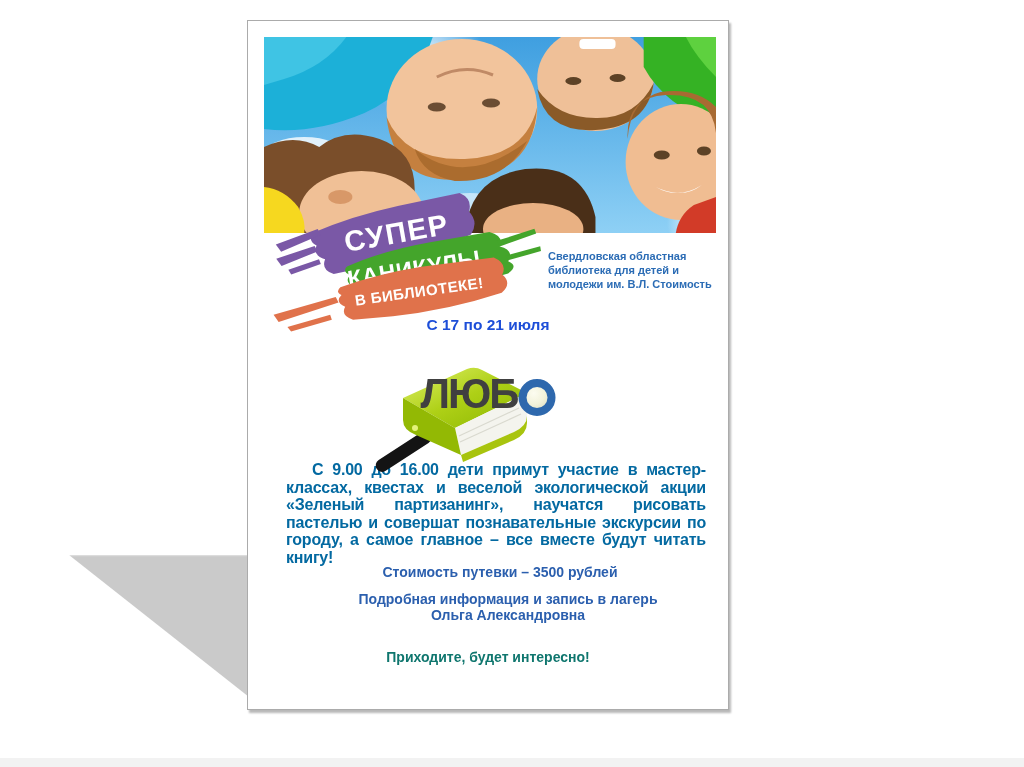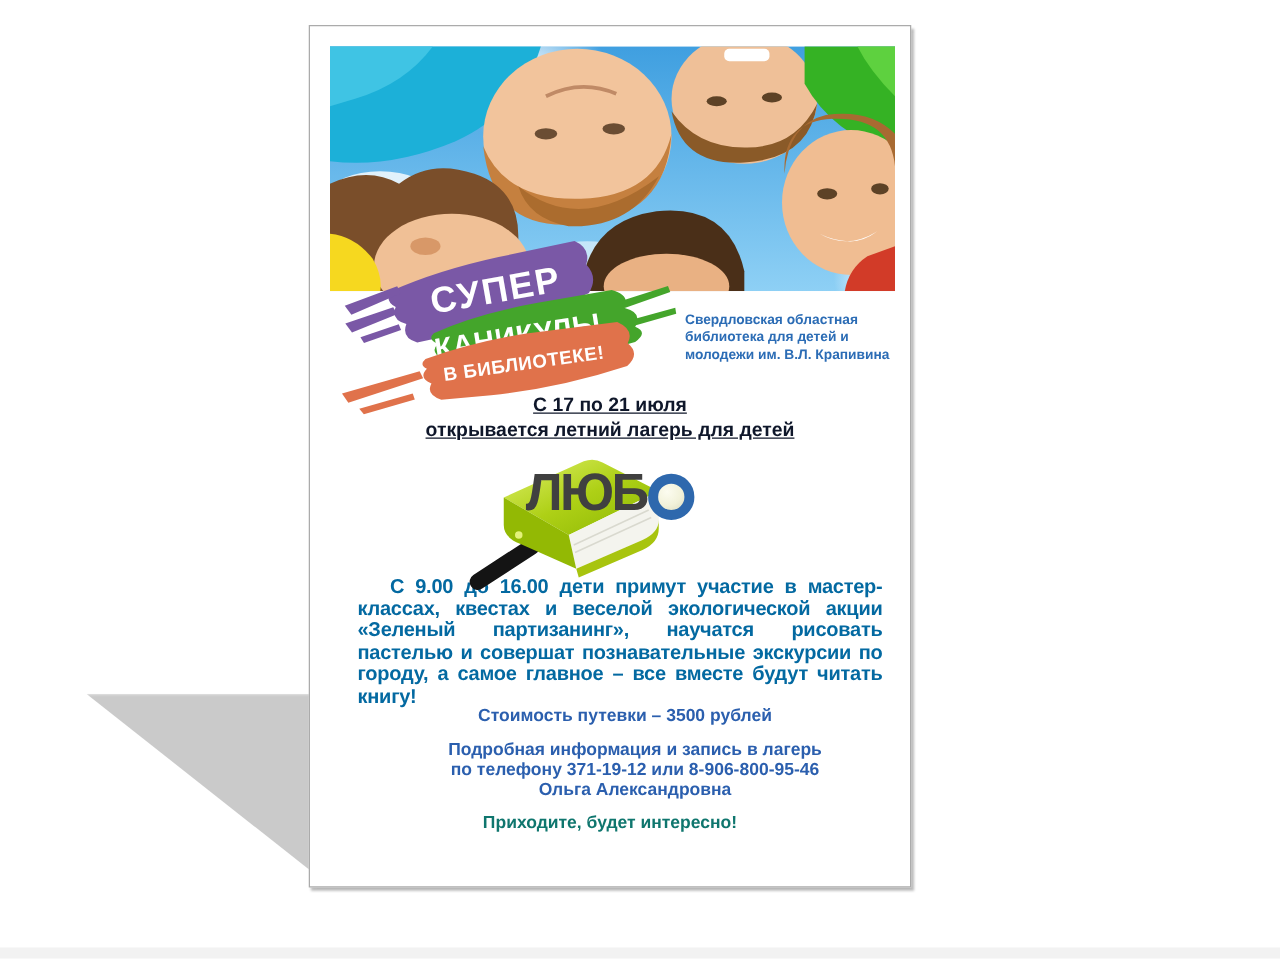--- a/index.html
+++ b/index.html
@@ -35,21 +35,21 @@
   .banner-kanikuly .label{ left:40%; font-size:23px; letter-spacing:.5px; }
   .banner-bibl    { left:22px;  top:246px; width:245px; height:56px; transform:rotate(-8deg); }
   .banner-bibl .label    { left:61%; font-size:15px; letter-spacing:.5px; }
 
   
   .library { position:absolute; left:300px; top:228px; width:172px; z-index:4;
              color:#2b6cb5; font-size:11px; font-weight:bold; line-height:14px; }
 
   
   .dates { position:absolute; left:0; top:294px; width:100%; text-align:center;
-           color:#0f172a; font-weight:bold; font-size:15.5px; line-height:20px;text-decoration:underline; }
+           color:#1d4ed8; font-weight:bold; font-size:15.5px; line-height:20px; }
 
   
   .logo-block { position:absolute; left:0; top:335px; width:100%; height:125px; }
   .book-svg { position:absolute; left:123px; top:6px; width:168px; height:114px; z-index:1; }
   .logo-text { position:absolute; left:50%; top:14px; transform:translateX(-50%);
                display:flex; align-items:center; z-index:2;
                color:#404040; font-size:42px; font-weight:bold; letter-spacing:-2px;
                white-space:nowrap; }
   .lens { display:inline-block; width:37px; height:37px; border:8px solid #2e68ad;
           border-radius:50%; margin:0 0 0 1px; position:relative; top:3px;
@@ -160,26 +160,25 @@
           <path d="M2,31 L66,22 L68,28 L6,39 Z"></path>
           <path d="M14,45 L58,39 L59,44 L17,50 Z"></path>
         </g>
       </svg>
       <span class="label">В БИБЛИОТЕКЕ!</span>
     </div>
 
     <div class="library">
       <div>Свердловская областная</div>
       <div>библиотека для детей и</div>
-      <div>молодежи им. В.Л. Крапивина</div>
+      <div>молодежи им. В.Л. Стоимость</div>
     </div>
 
     <div class="dates">
       <div>С 17 по 21 июля</div>
-      <div>открывается летний лагерь для детей</div>
     </div>
 
     <div class="logo-block">
       <svg class="book-svg" viewBox="0 0 168 114">
         <defs>
           <linearGradient id="bk" x1="0" y1="0" x2="1" y2="1">
             <stop offset="0" stop-color="#dff06a"></stop>
               <stop offset="0.5" stop-color="#aed016"></stop>
               <stop offset="1" stop-color="#8ab501"></stop>
           </linearGradient>
@@ -203,20 +202,19 @@
           <span class="lens"></span>
       </div>
     </div>
 
     <p class="body-text">С 9.00 до 16.00 дети примут участие в мастер-классах, квестах и веселой экологической акции «Зеленый партизанинг», научатся рисовать пастелью и совершат познавательные экскурсии по городу, а самое главное – все вместе будут читать книгу!</p>
 
     <div class="price">Стоимость путевки – 3500 рублей</div>
 
     <div class="info">
       <div>Подробная информация и запись в лагерь</div>
-      <div>по телефону 371-19-12 или 8-906-800-95-46</div>
       <div>Ольга Александровна</div>
     </div>
 
     <div class="closing">Приходите, будет интересно!</div>
 
   </div>
 </div>
 
 </body></html>

